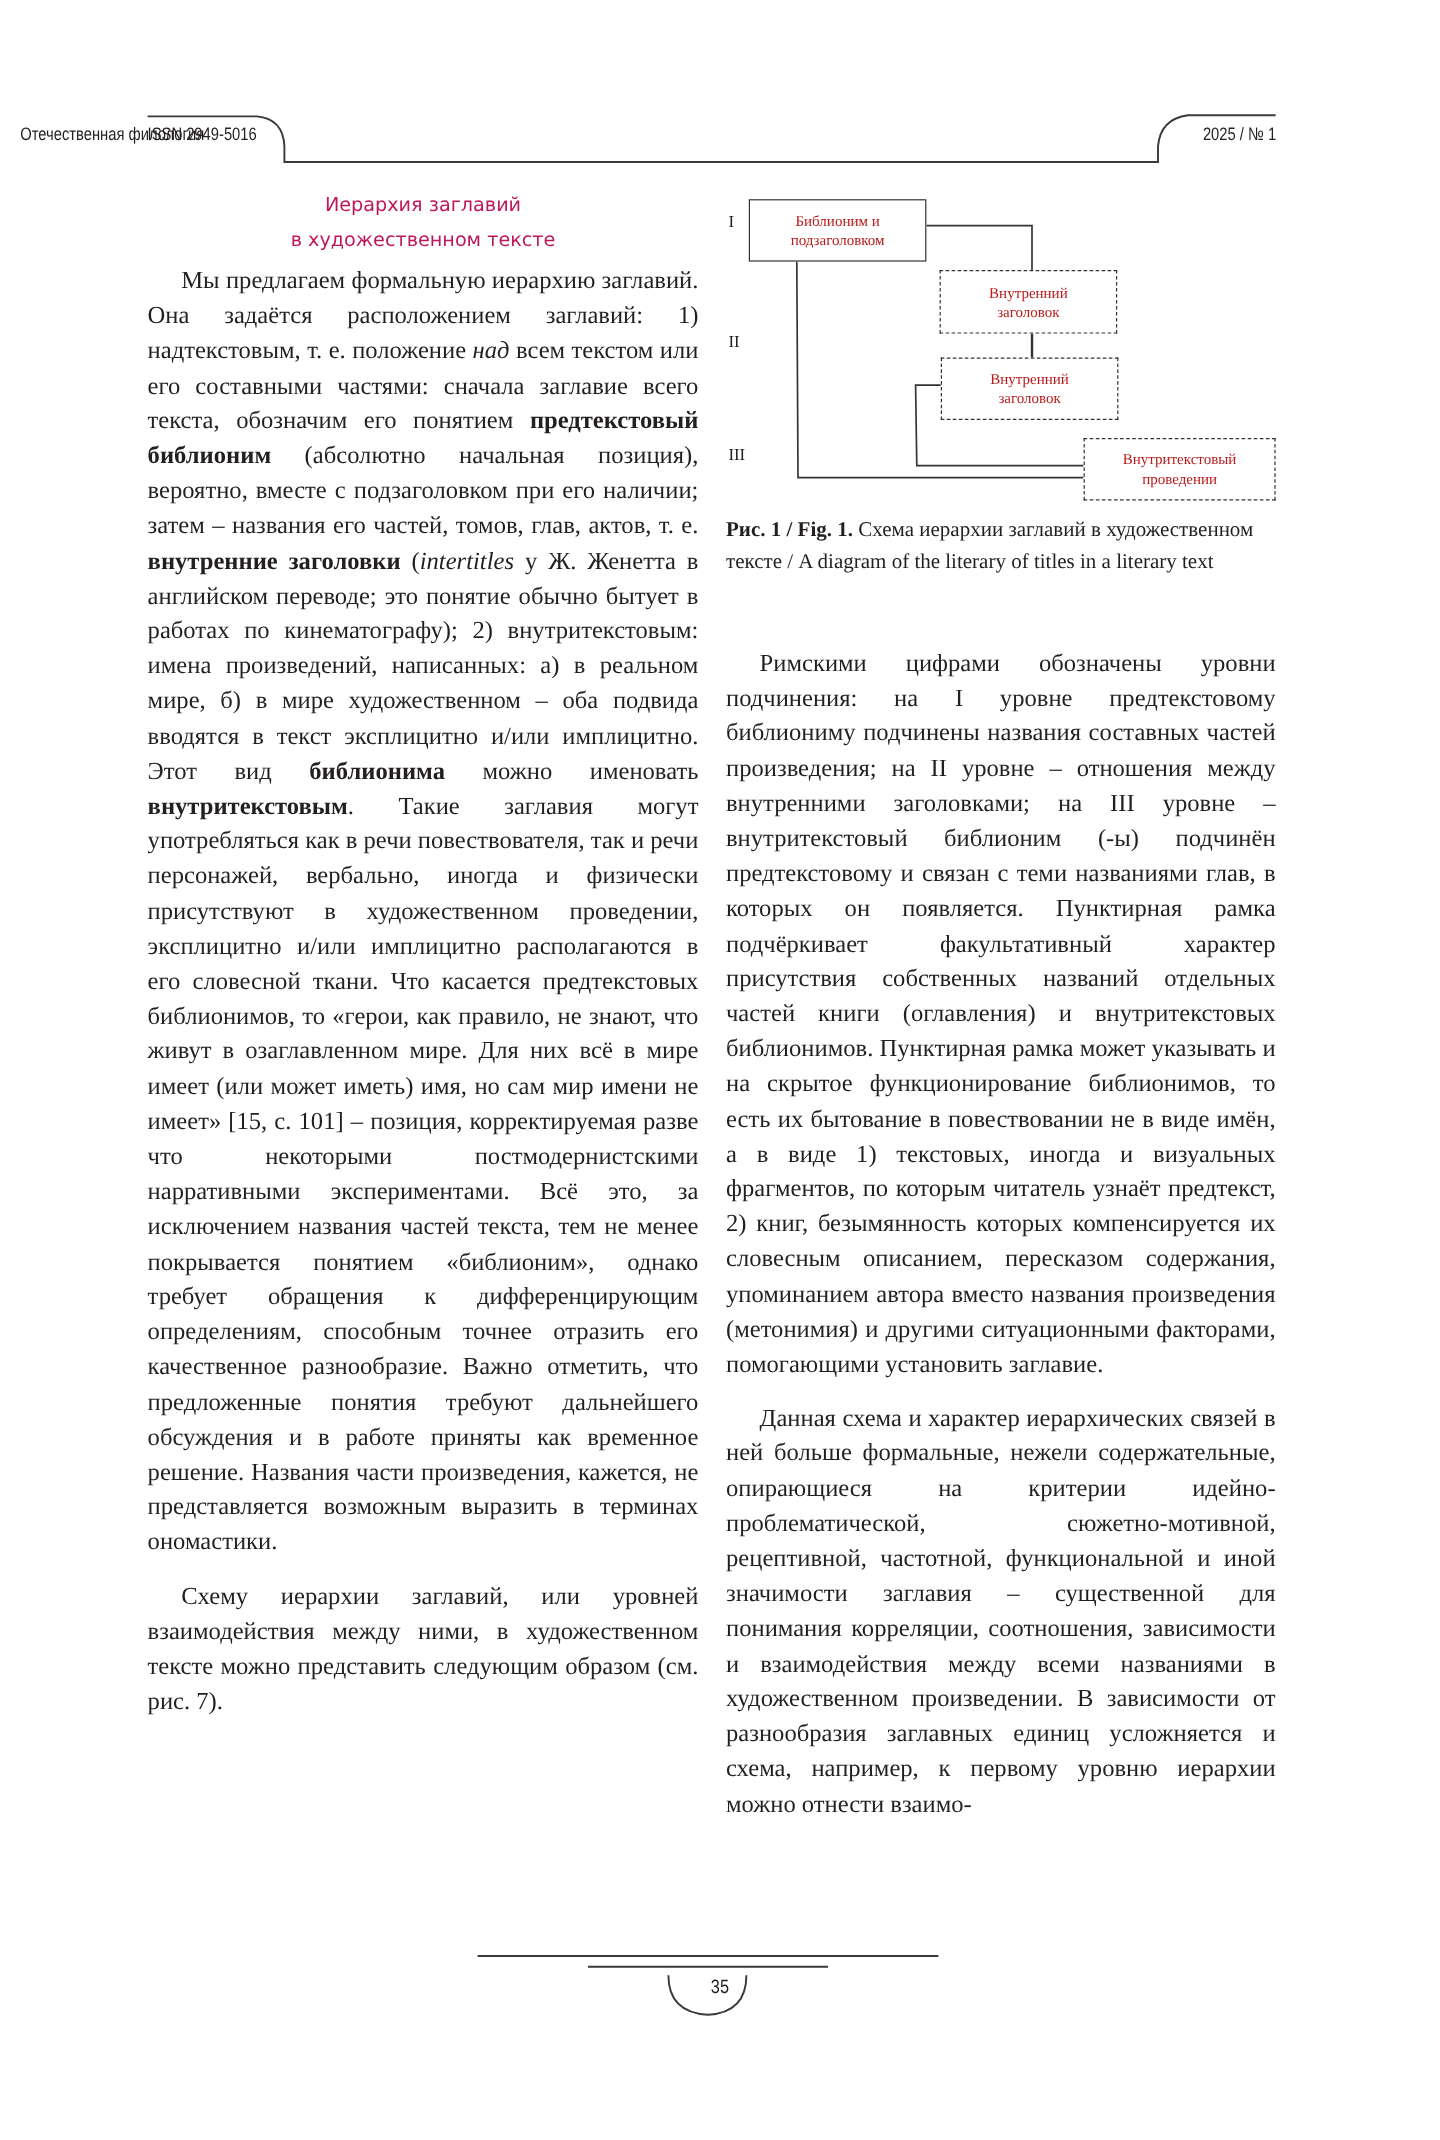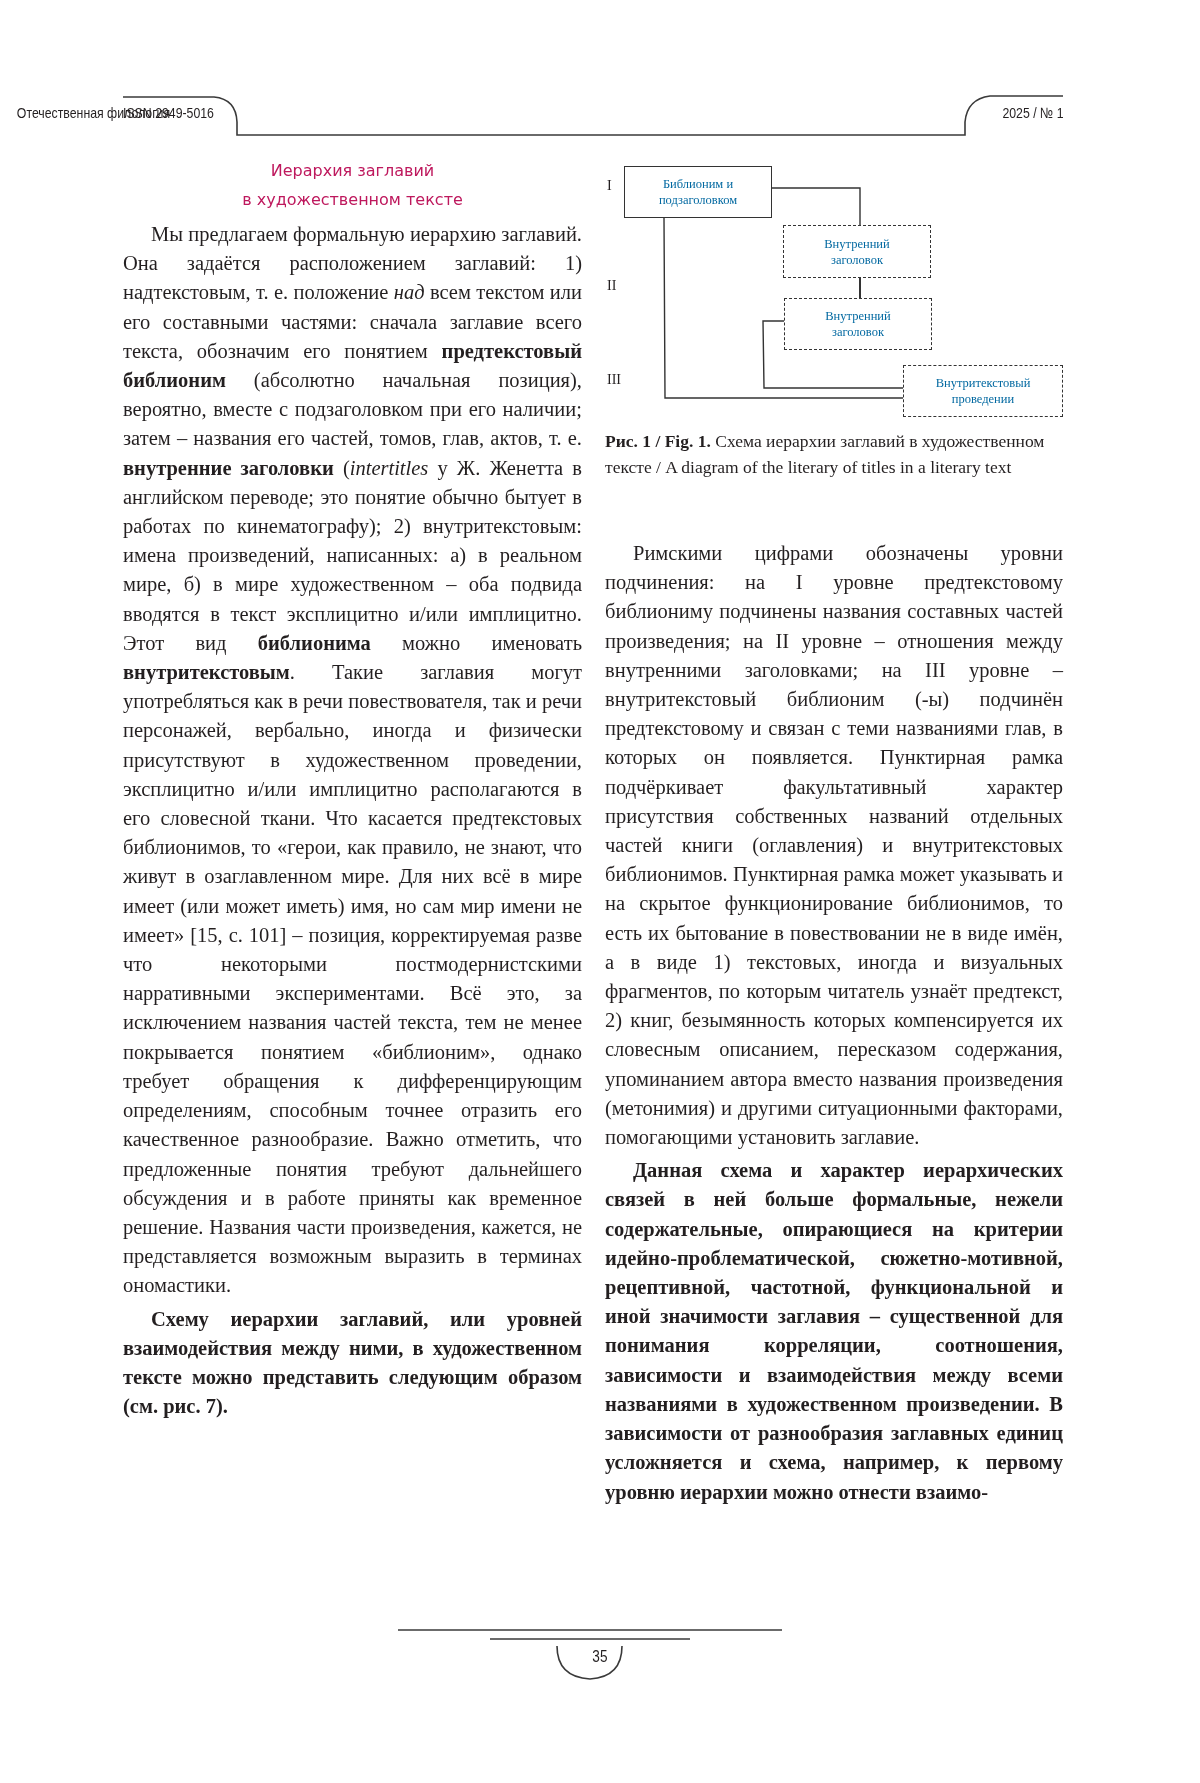--- a/index.html
+++ b/index.html
@@ -12,28 +12,28 @@
   .hdr-right { right: 137px; transform-origin: right center; }
 
   svg.frame { position: absolute; left: 0; top: 0; }
 
   .col { position: absolute; font-family: "Liberation Serif", serif; font-size: 20.5px; line-height: 29.2px; color: #231f20; text-align: justify; }
   .col-left { left: 123px; top: 150px; width: 459px; }
   .col-right { left: 605px; top: 539px; width: 458px; }
 
   .title { font-family: "DejaVu Sans", sans-serif; font-weight: normal; font-size: 16px; line-height: 29px; text-align: center; margin: 6px 0 6px 0; color: #be185d; }
   .para { margin: 0; text-indent: 28px; }
-  .para + .para { margin-top: 4px; font-weight: bold; }
+  .para + .para { margin-top: 16px; }
   .b { font-weight: bold; }
   .i { font-style: italic; }
 
   .caption { position: absolute; left: 605px; top: 428px; width: 460px; font-family: "Liberation Serif", serif; font-size: 17.5px; line-height: 26px; color: #231f20; }
 
   .diagram { position: absolute; left: 590px; top: 160px; width: 480px; height: 265px; }
-  .dbox { position: absolute; box-sizing: border-box; font-family: "Liberation Serif", serif; font-size: 12.5px; line-height: 16px; text-align: center; display: flex; align-items: center; justify-content: center; color: #0369a1; background: #fff; }
+  .dbox { position: absolute; box-sizing: border-box; font-family: "Liberation Serif", serif; font-size: 12.5px; line-height: 16px; text-align: center; display: flex; align-items: center; justify-content: center; color: #b91c1c; background: #fff; }
   .dbox.solid { border: 1.5px solid #333; }
   .dbox.dashed { border: 1.5px dashed #333; }
   .roman { position: absolute; font-family: "Liberation Serif", serif; font-size: 14px; color: #231f20; }
 
   .page-num { position: absolute; left: 0; width: 1200px; top: 1648px; text-align: center; font-family: "Liberation Sans", sans-serif; font-size: 16px; color: #231f20; }
   .page-num span { display: inline-block; transform: scaleX(0.85); }
 </style>
 </head>
 <body>
 

